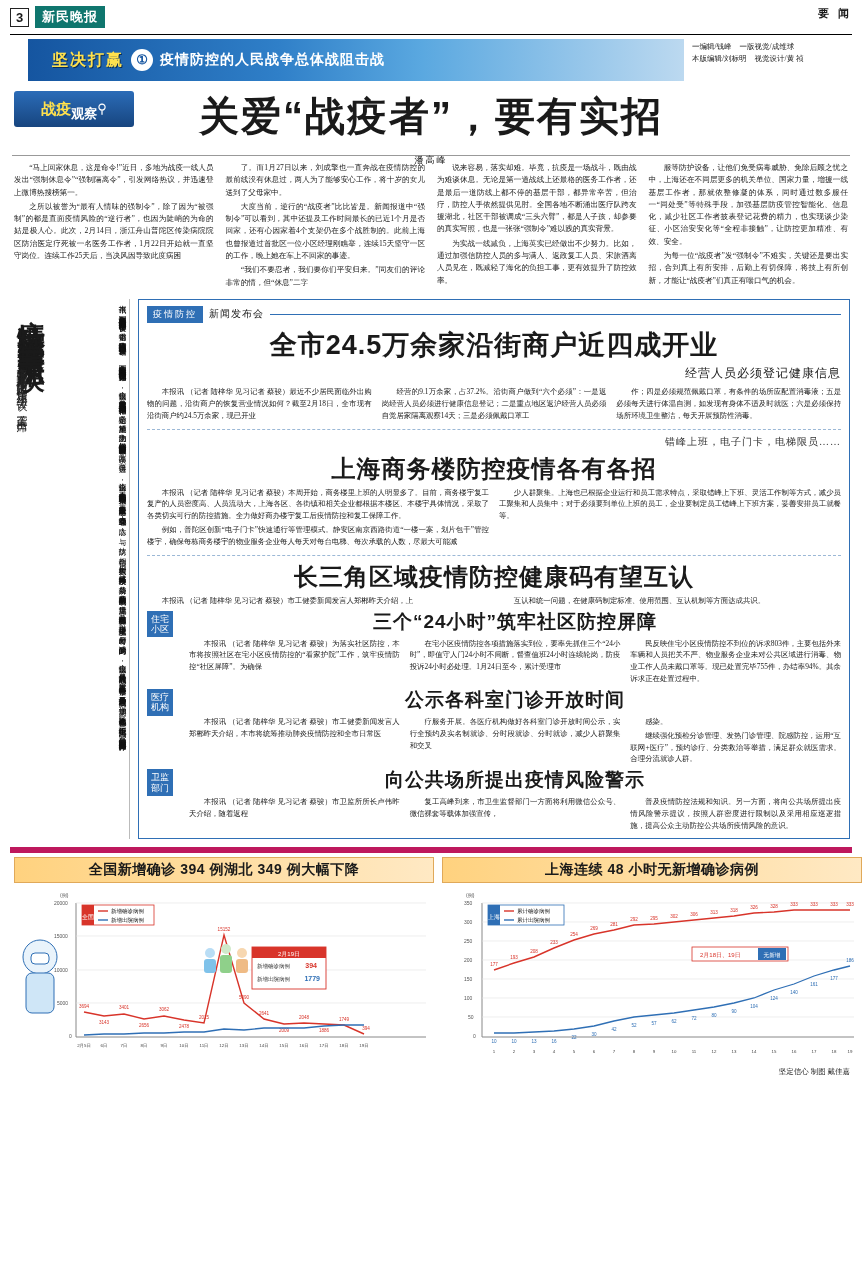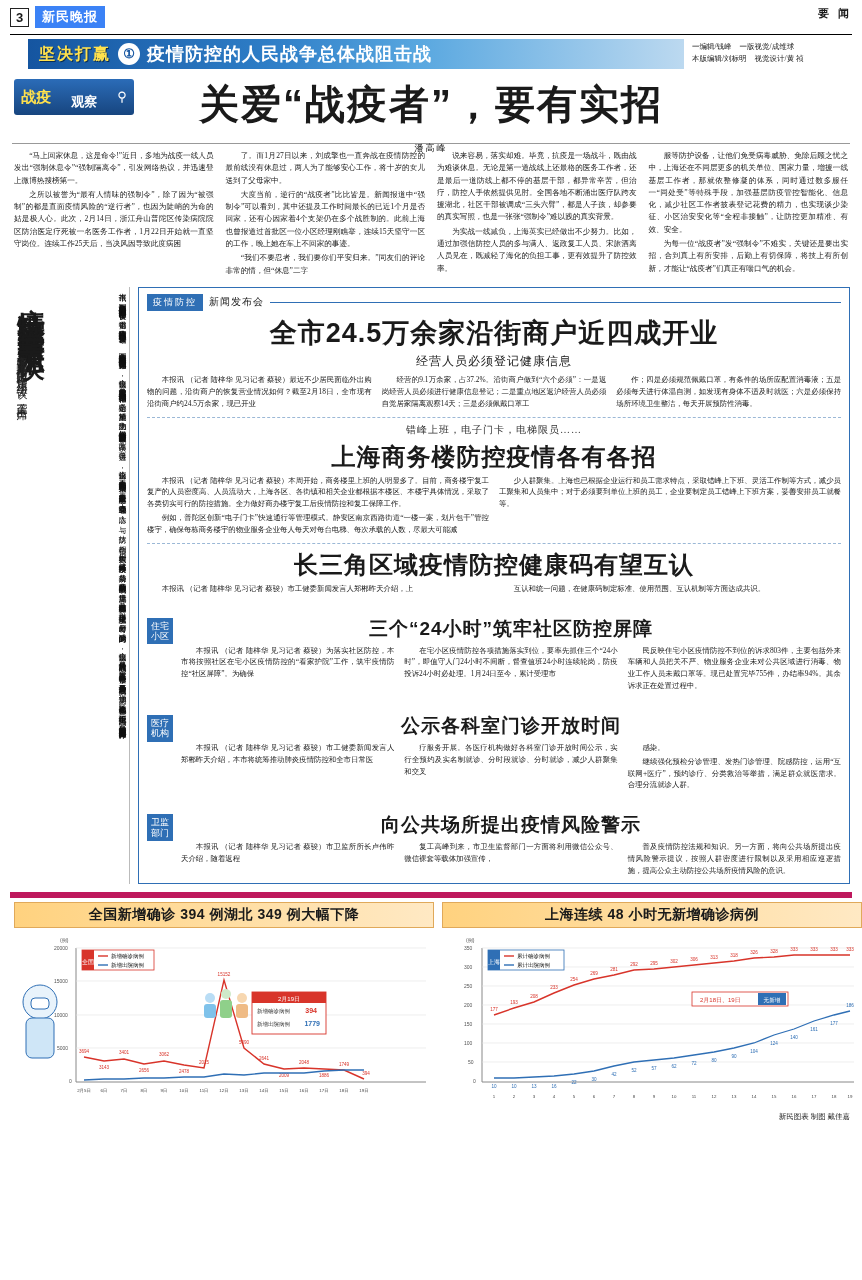--- a/index.html
+++ b/index.html
@@ -15,54 +15,54 @@
   .page { position: relative; width:862px; height:1280px; padding: 6px 10px 0 10px; }
 
   
   .masthead { display:flex; align-items:flex-start; justify-content:space-between; height:26px; }
   .mast-left { display:flex; align-items:center; gap:6px; }
   .pagenum {
     width:19px; height:19px; border:1px solid #222; display:flex; align-items:center;
     justify-content:center; font-size:13px; font-weight:bold; font-family:"Liberation Sans",sans-serif;
   }
   .paper-name {
-    background:#3b82f6; color:#fff; font-size:13px; font-weight:bold; padding:2px 7px;
+    background:#0f766e; color:#fff; font-size:13px; font-weight:bold; padding:2px 7px;
     font-family:"Liberation Sans",sans-serif; letter-spacing:1px;
   }
   .mast-right { font-size:11px; font-weight:bold; letter-spacing:3px; font-family:"Liberation Sans",sans-serif;}
   .dateline { font-size:8px; color:#333; margin-top:3px; letter-spacing:0.5px;}
 
   .rule-top { border-top:1px solid #000; margin: 2px 0 0 0; }
 
   
   .banner-row { display:flex; align-items:flex-start; margin-top:4px; gap:8px; }
   .banner-left { width:10px; }
   .banner {
-    flex:1; height:30px; position:relative;
+    flex:1; height:42px; position:relative;
     background:linear-gradient(90deg,#1555a0 0%, #2f7fc8 38%, #5aa8e0 60%, #bcd9f0 100%);
-    display:flex; align-items:center; padding-left:11px; overflow:hidden;
+    display:flex; align-items:center; padding-left:24px; overflow:hidden;
   }
   .banner .slogan {
     color:#ffe14d; font-size:16px; font-weight:bold; letter-spacing:2px; text-shadow:1px 1px 0 #0a2d56;
     font-family:"Liberation Sans",sans-serif;
   }
   .banner .circle {
     width:22px;height:22px;border-radius:50%; background:#ffffff; margin:0 7px;
     display:flex;align-items:center;justify-content:center; color:#1555a0; font-size:13px; font-weight:bold;
   }
-  .banner .sub { color:#ffffff; font-size:18px; font-weight:bold; letter-spacing:1px; font-family:"Liberation Sans",sans-serif;}
+  .banner .sub { color:#ffffff; font-size:14px; font-weight:bold; letter-spacing:1px; font-family:"Liberation Sans",sans-serif;}
   .credits { width:160px; font-size:7.5px; line-height:1.55; color:#222; padding-top:2px; }
   .credits div { display:flex; gap:8px; }
 
   
   .head-zone { position:relative; margin-top:6px; height:62px; }
   .badge {
     position:absolute; left:4px; top:4px; width:120px; height:36px;
     background:linear-gradient(180deg,#2b6cb8,#17457f); border-radius:3px;
-    display:flex; align-items:center; justify-content:center; gap:20px;
+    display:flex; align-items:center; justify-content:center; gap:0;
   }
   .badge .b1 { color:#ffe14d; font-size:15px; font-weight:bold; font-family:"Liberation Sans",sans-serif;}
   .badge .b2 { color:#ffffff; font-size:13px; font-weight:bold; font-family:Liberation Sans, sans-serif;margin-top:10px;}
   .badge .mag { color:#fff; font-size:13px; }
   .main-head {
     text-align:center; font-size:40px; font-weight:bold; letter-spacing:2px;
     font-family:"Liberation Sans",sans-serif; padding-top:2px;
   }
   .byline { text-align:center; font-size:9px; margin-top:10px; letter-spacing:2px;}
 
@@ -102,34 +102,34 @@
     font-family:"Liberation Sans",sans-serif;
   }
   .fangkong-note { font-size:10px; letter-spacing:1px; }
   .fk-line { flex:1; border-top:1px solid #2f6fb5; }
 
   .h2 {
     text-align:center; font-size:27px; font-weight:bold; letter-spacing:1px;
     font-family:"Liberation Sans",sans-serif; margin:4px 0 2px 0;
   }
   .h2.small { font-size:24px; }
-  .h3c { text-align:center; font-size:12px; letter-spacing:1px; margin-bottom:4px;}
+  .h3c { text-align:right; font-size:12px; letter-spacing:1px; margin-bottom:4px;}
   .h3c.tiny { font-size:10px; color:#333; }
 
   .cols3 { display:flex; gap:10px; font-size:7.4px; line-height:1.6; text-align:justify; }
   .cols3 .c { flex:1; }
   .cols3 p { margin:0 0 2px 0; text-indent:2em; }
   .cols2 { display:flex; gap:10px; font-size:7.4px; line-height:1.6; text-align:justify; }
   .cols2 .c { flex:1; }
   .cols2 p { margin:0 0 2px 0; text-indent:2em; }
 
   .sep-dot { border-top:1px dashed #9bb8d6; margin:5px 0; }
 
   
-  .subitem { display:flex; gap:8px; margin-top:19px; }
+  .subitem { display:flex; gap:16px; margin-top:0; }
   .side-label {
     width:26px; flex:none; background:#2f6fb5; color:#fff; font-size:9px;
     display:flex; align-items:center; justify-content:center; text-align:center;
     line-height:1.15; padding:3px 2px; font-family:"Liberation Sans",sans-serif;
     align-self:flex-start; margin-top:2px;
   }
   .sub-body { flex:1; }
   .sub-h { font-size:19px; font-weight:bold; text-align:center; letter-spacing:1px;
            font-family:"Liberation Sans",sans-serif; margin-bottom:3px;}
 
@@ -530,17 +530,17 @@
           <text x="75" y="26" font-size="5.5" fill="#111" font-family="Liberation Sans, sans-serif">累计确诊病例</text>
           <line x1="62" y1="33" x2="72" y2="33" stroke="#2f6fb5" stroke-width="1.4"></line>
           <text x="75" y="35" font-size="5.5" fill="#111" font-family="Liberation Sans, sans-serif">累计出院病例</text>
 
           <rect x="250" y="60" width="96" height="14" fill="#ffffff" stroke="#d8342a" stroke-width="0.8"></rect>
           <text x="258" y="70" font-size="6" fill="#d8342a" font-family="Liberation Sans, sans-serif">2月18日、19日</text>
           <rect x="316" y="61" width="28" height="12" fill="#2f6fb5"></rect>
           <text x="330" y="70" font-size="5.6" fill="#fff" text-anchor="middle" font-family="Liberation Sans, sans-serif">无新增</text>
         </svg>
       </div>
-      <div class="credit-line">新民图表 制图 戴佳嘉</div>
+      <div class="credit-line">坚定信心 制图 戴佳嘉</div>
     </div>
   </div>
 
 </div>
 
 </body></html>

